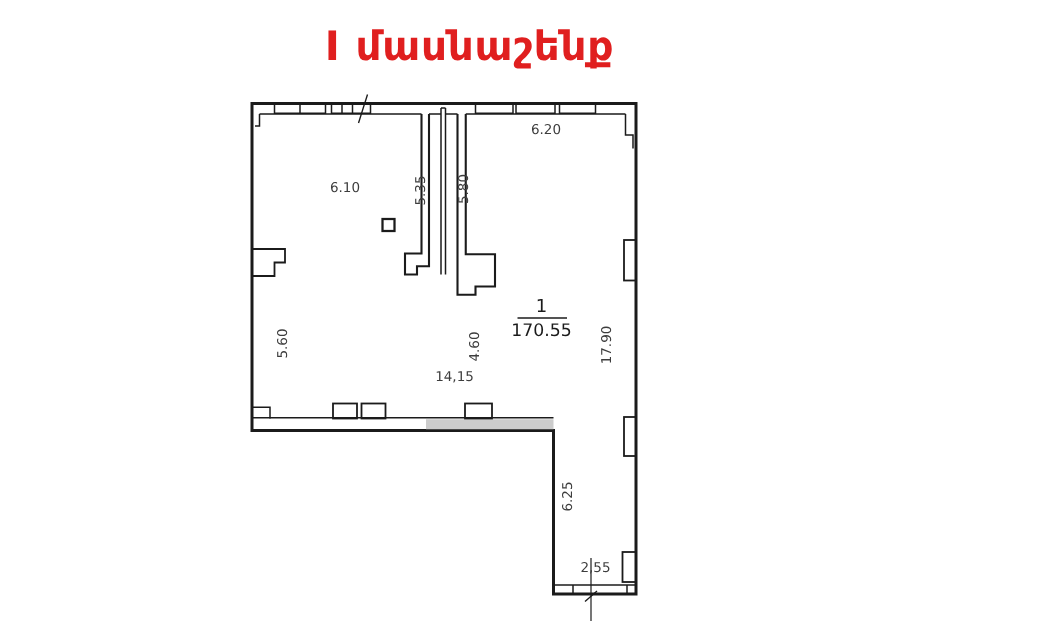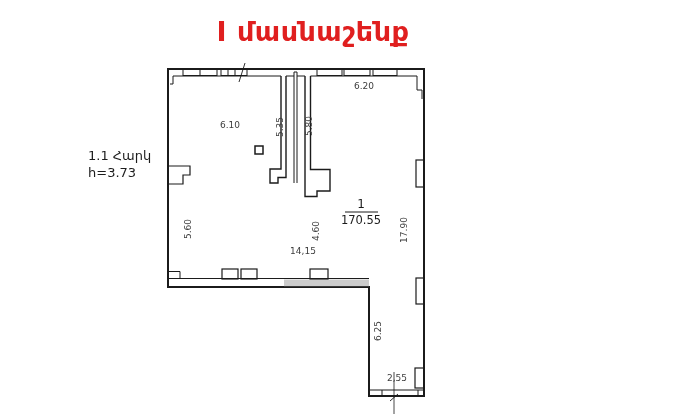--- a/index.html
+++ b/index.html
@@ -25,24 +25,20 @@
   svg .roomarea{font-size:11.5px;fill:#1b1b1b;}
   .ln{stroke:#1b1b1b;fill:none;}
 </style>
 </head>
 <body>
 
 <div class="stage">
 
   <div class="page-title">I մասնաշենք</div>
 
-  <div class="floor-info">
-    <div>1.1 Հարկ</div>
-    <div>h=3.73</div>
-  </div>
 
   <svg class="stage" viewBox="0 0 696 418">
 
     <path class="ln" stroke-width="2" d="M168,69 H424 V396 H369 V287 H168 Z"></path>
 
     <path class="ln" stroke-width="1" d="M173,76 H281 M286,76 H294 M297,76 H305 M310.5,76 H417"></path>
 
     <path class="ln" stroke-width="1" d="M173,76 V84 H170"></path>
     <path class="ln" stroke-width="1" d="M417,76 V90 H422 V99"></path>
 

